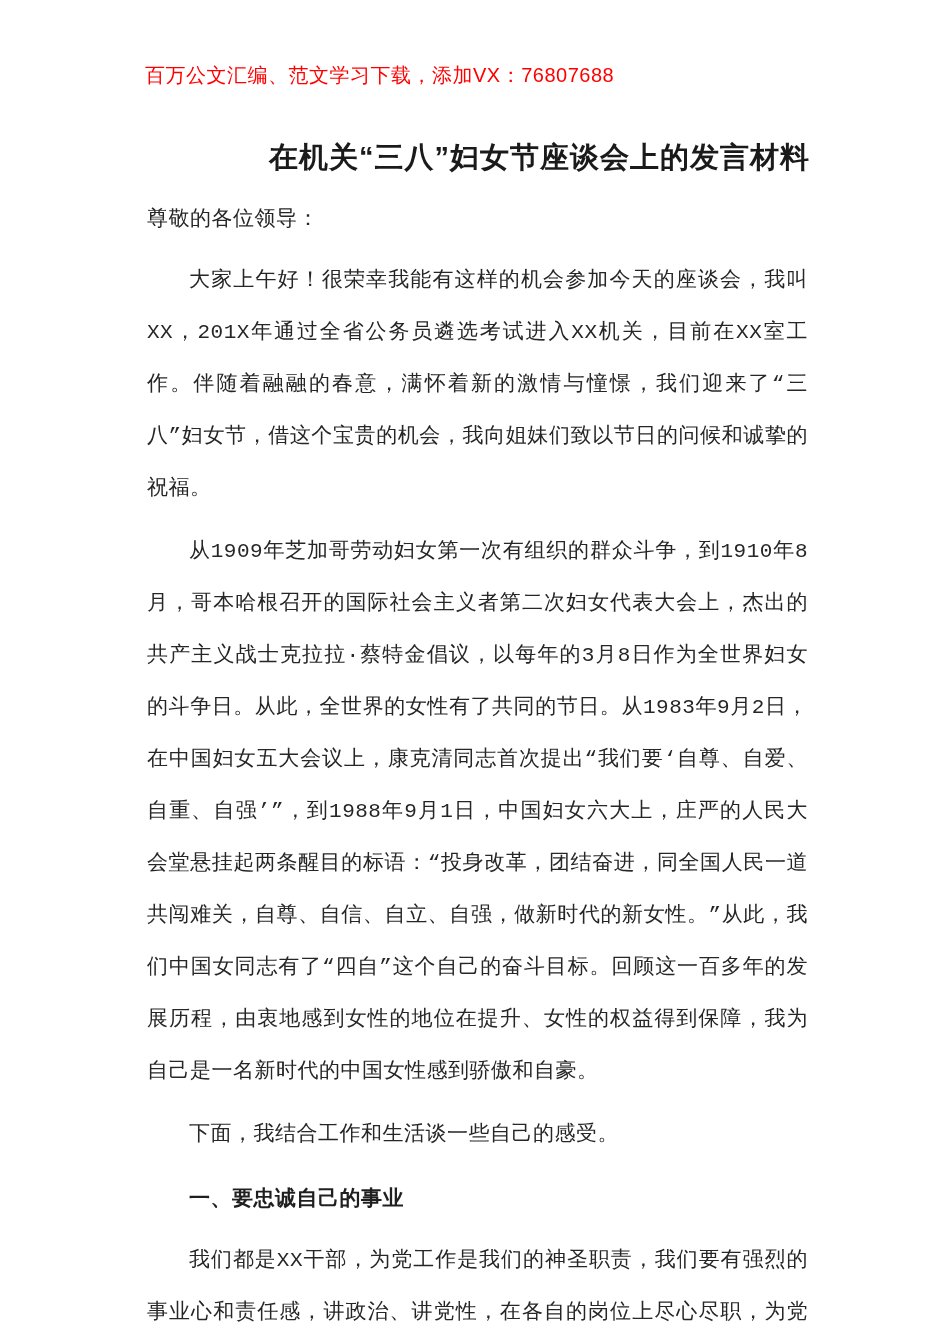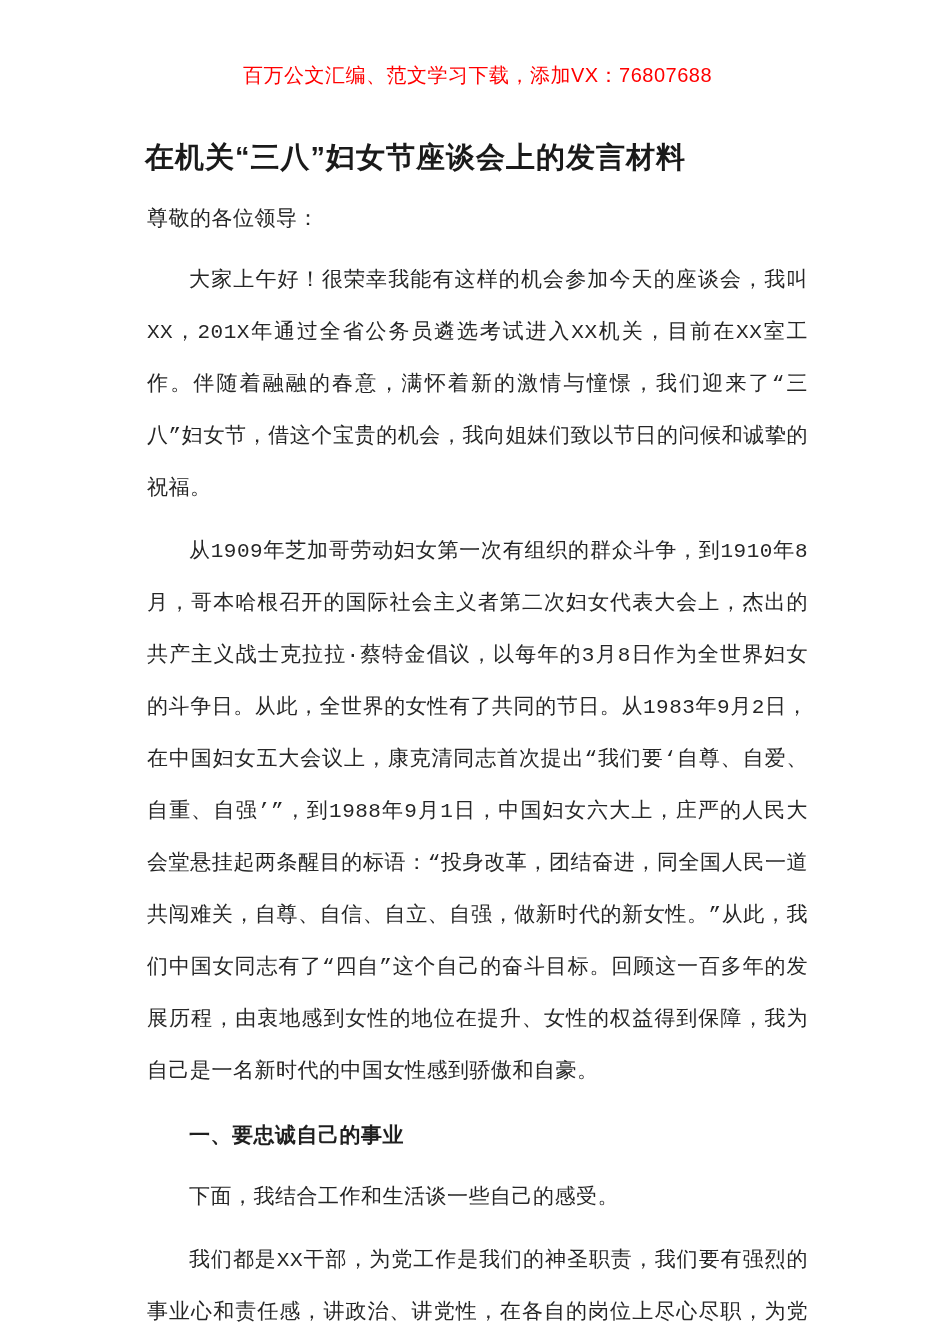--- a/index.html
+++ b/index.html
@@ -13,30 +13,29 @@
     height: 1344px;
     margin: 0 auto;
     background: #ffffff;
     box-sizing: border-box;
     padding: 62px 140px 0 145px;
     overflow: hidden;
     font-family: "Liberation Serif", "DejaVu Serif", serif;
     color: #262626;
   }
   .header-notice {
-    text-align: center;
     color: #ff0000;
     font-size: 20px;
     line-height: 26px;
     font-family: "Liberation Sans", "DejaVu Sans", sans-serif;
     letter-spacing: 0.5px;
   }
   .doc-title {
     margin: 50px 0 16px 0;
-    text-align: left;
+    text-align: right;
     font-size: 29px;
     line-height: 38px;
     font-weight: bold;
     color: #1a1a1a;
     font-family: "Liberation Sans", "DejaVu Sans", sans-serif;
     letter-spacing: 1px;
   }
   .doc-body {
     font-size: 21px;
   }
@@ -65,17 +64,17 @@
 
 <div class="page">
   <div class="header-notice">百万公文汇编、范文学习下载，添加VX：76807688</div>
 
   <h1 class="doc-title">在机关“三八”妇女节座谈会上的发言材料</h1>
 
   <div class="doc-body">
       <p class="para plain">尊敬的各位领导：</p>
       <p class="para indent">大家上午好！很荣幸我能有这样的机会参加今天的座谈会，我叫XX，201X年通过全省公务员遴选考试进入XX机关，目前在XX室工作。伴随着融融的春意，满怀着新的激情与憧憬，我们迎来了“三八”妇女节，借这个宝贵的机会，我向姐妹们致以节日的问候和诚挚的祝福。</p>
       <p class="para indent">从1909年芝加哥劳动妇女第一次有组织的群众斗争，到1910年8月，哥本哈根召开的国际社会主义者第二次妇女代表大会上，杰出的共产主义战士克拉拉·蔡特金倡议，以每年的3月8日作为全世界妇女的斗争日。从此，全世界的女性有了共同的节日。从1983年9月2日，在中国妇女五大会议上，康克清同志首次提出“我们要‘自尊、自爱、自重、自强’”，到1988年9月1日，中国妇女六大上，庄严的人民大会堂悬挂起两条醒目的标语：“投身改革，团结奋进，同全国人民一道共闯难关，自尊、自信、自立、自强，做新时代的新女性。”从此，我们中国女同志有了“四自”这个自己的奋斗目标。回顾这一百多年的发展历程，由衷地感到女性的地位在提升、女性的权益得到保障，我为自己是一名新时代的中国女性感到骄傲和自豪。</p>
+      <p class="para indent">下面，我结合工作和生活谈一些自己的感受。</p>
       <p class="para heading">一、要忠诚自己的事业</p>
-      <p class="para indent">下面，我结合工作和生活谈一些自己的感受。</p>
       <p class="para indent">我们都是XX干部，为党工作是我们的神圣职责，我们要有强烈的事业心和责任感，讲政治、讲党性，在各自的岗位上尽心尽职，为党的XXXX事业做</p>
     </div>
 </div>
 
 </body></html>

